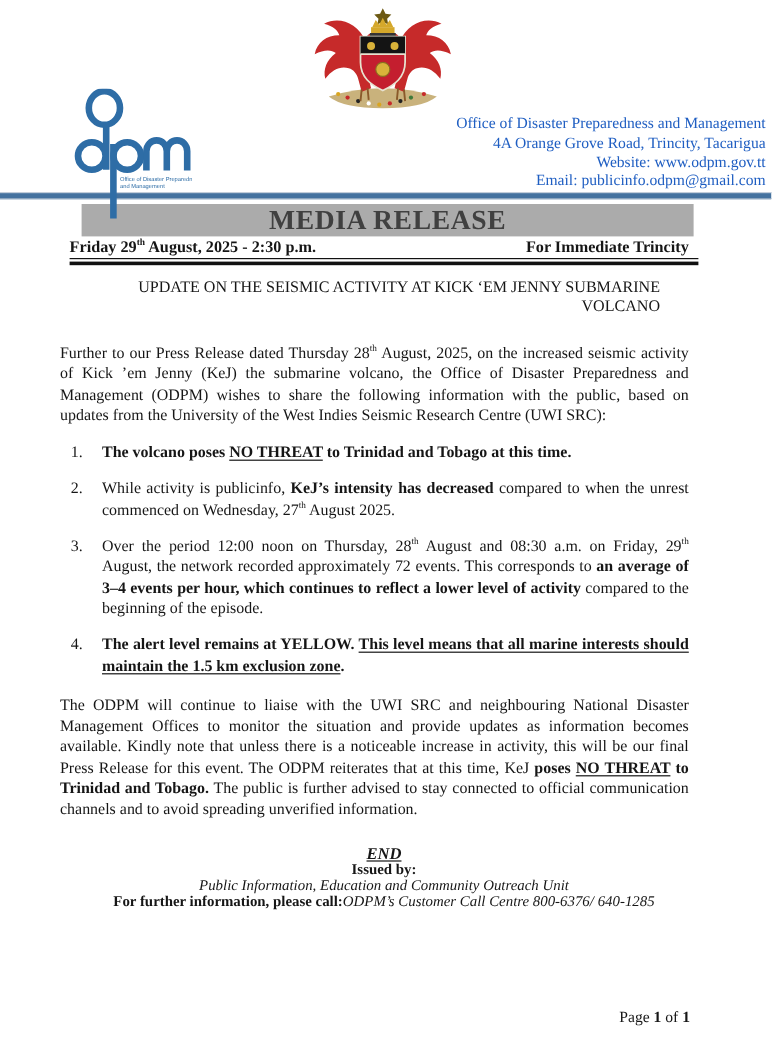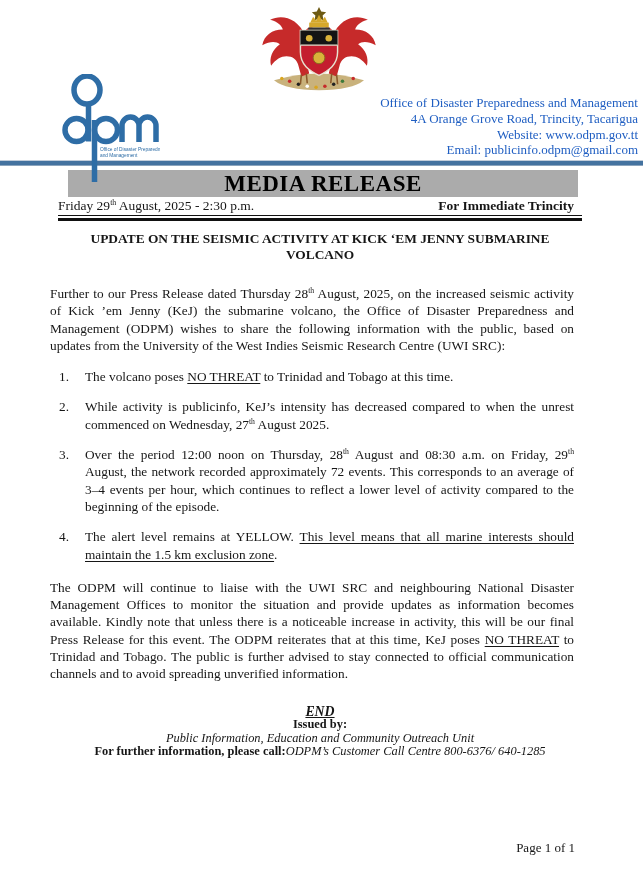--- a/index.html
+++ b/index.html
@@ -20,45 +20,45 @@
   }
   .blue-rule{
     position:absolute;left:0;top:160px;width:643px;height:4px;
     background:#44729f;border-top:1px solid #c2cdda;border-bottom:1px solid #8ba4bd;
   }
   
   .banner{
     position:absolute;left:68px;top:170px;width:510px;height:27px;
     background:#ababab;display:flex;align-items:center;justify-content:center;
   }
-  .banner span{font-weight:bold;font-size:23px;letter-spacing:.5px;color:#000000;}
+  .banner span{font-weight:bold;font-size:23px;letter-spacing:.5px;color:#404040;}
   .release-row{
     position:absolute;left:58px;top:198px;width:516px;
     display:flex;justify-content:space-between;
     font-weight:bold;font-size:13.5px;
   }
   .thin-rule{position:absolute;left:58px;top:215px;width:524px;height:1px;background:#111;}
   .thick-rule{position:absolute;left:58px;top:218px;width:524px;height:3px;background:#111;}
   .headline{
     position:absolute;left:58px;top:231px;width:524px;
-    text-align:center;font-weight:bold;font-size:13.4px;line-height:15.8px;
+    text-align:right;font-weight:normal;font-size:13.4px;line-height:15.8px;
   }
   .headline-inner{max-width:460px;margin:0 auto;}
   
   .body{
     position:absolute;left:50px;top:285px;width:524px;
     font-size:13.3px;line-height:17.3px;
   }
   .para{margin:0 0 14px;text-align:justify;}
   .li{display:flex;margin:0 0 13px;}
   .num{flex:0 0 35px;padding-left:9px;box-sizing:border-box;}
   .li-text{flex:1;text-align:justify;}
   .closing{margin-top:16px;margin-bottom:0;}
   
-  .b{font-weight:normal;}
+  .b{font-weight:bold;}
   .i{font-style:italic;}
   .u{text-decoration:underline;text-underline-offset:2px;}
   .sup{font-size:.58em;vertical-align:super;line-height:0;}
   
   .sign-off{
     position:absolute;left:58px;top:705px;width:524px;
     text-align:center;font-size:12.4px;line-height:13.4px;
   }
   .end{font-weight:bold;font-style:italic;text-decoration:underline;font-size:13.8px;margin-bottom:0;text-align:center;}
   .issued{font-weight:bold;}

